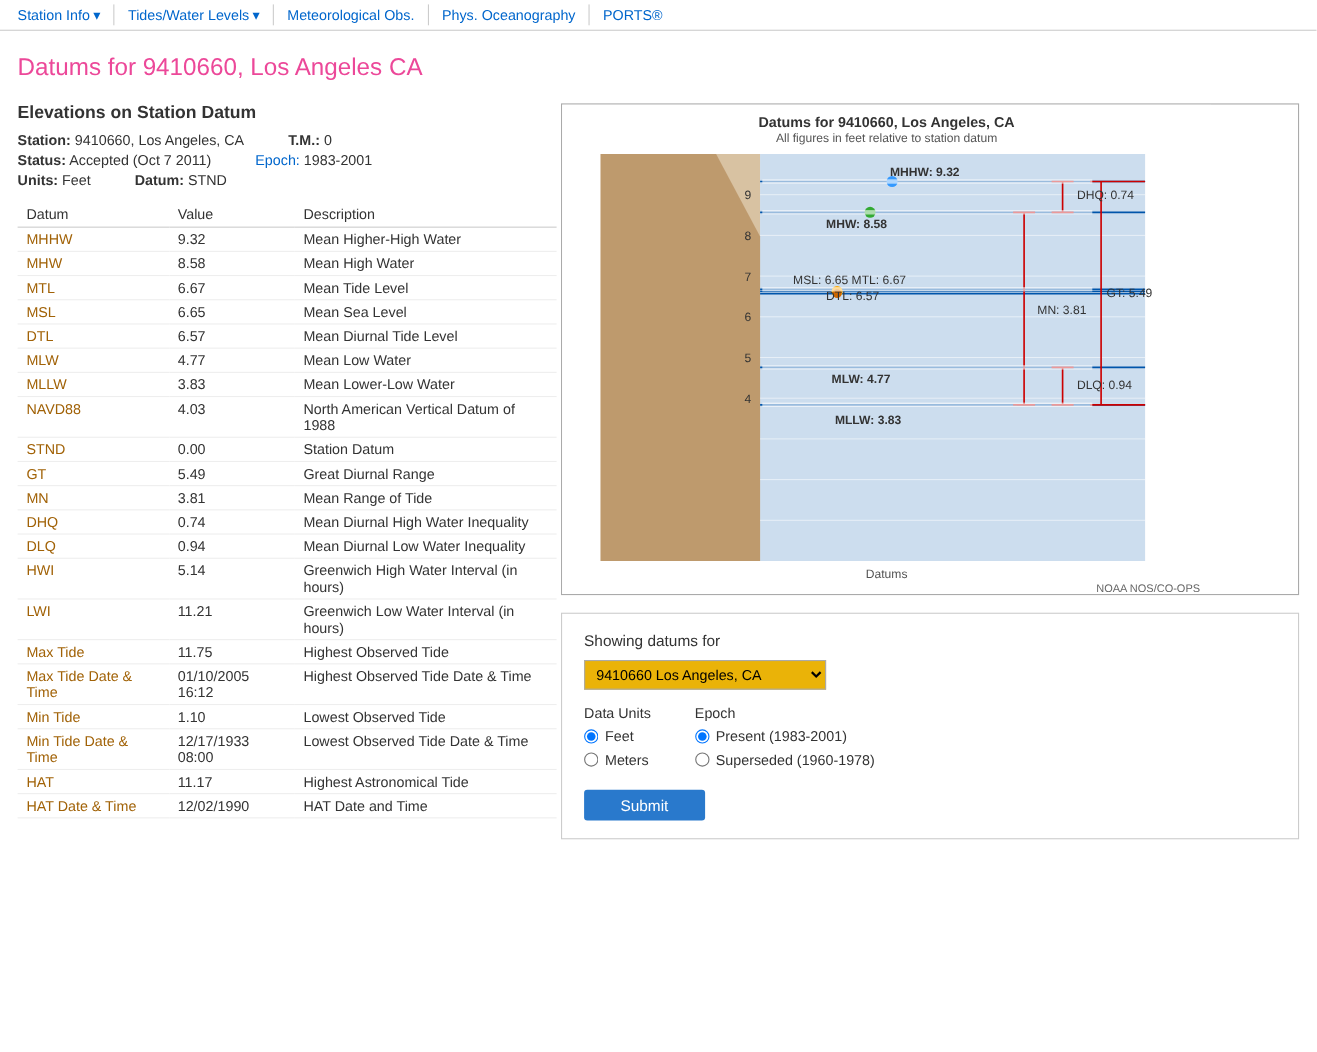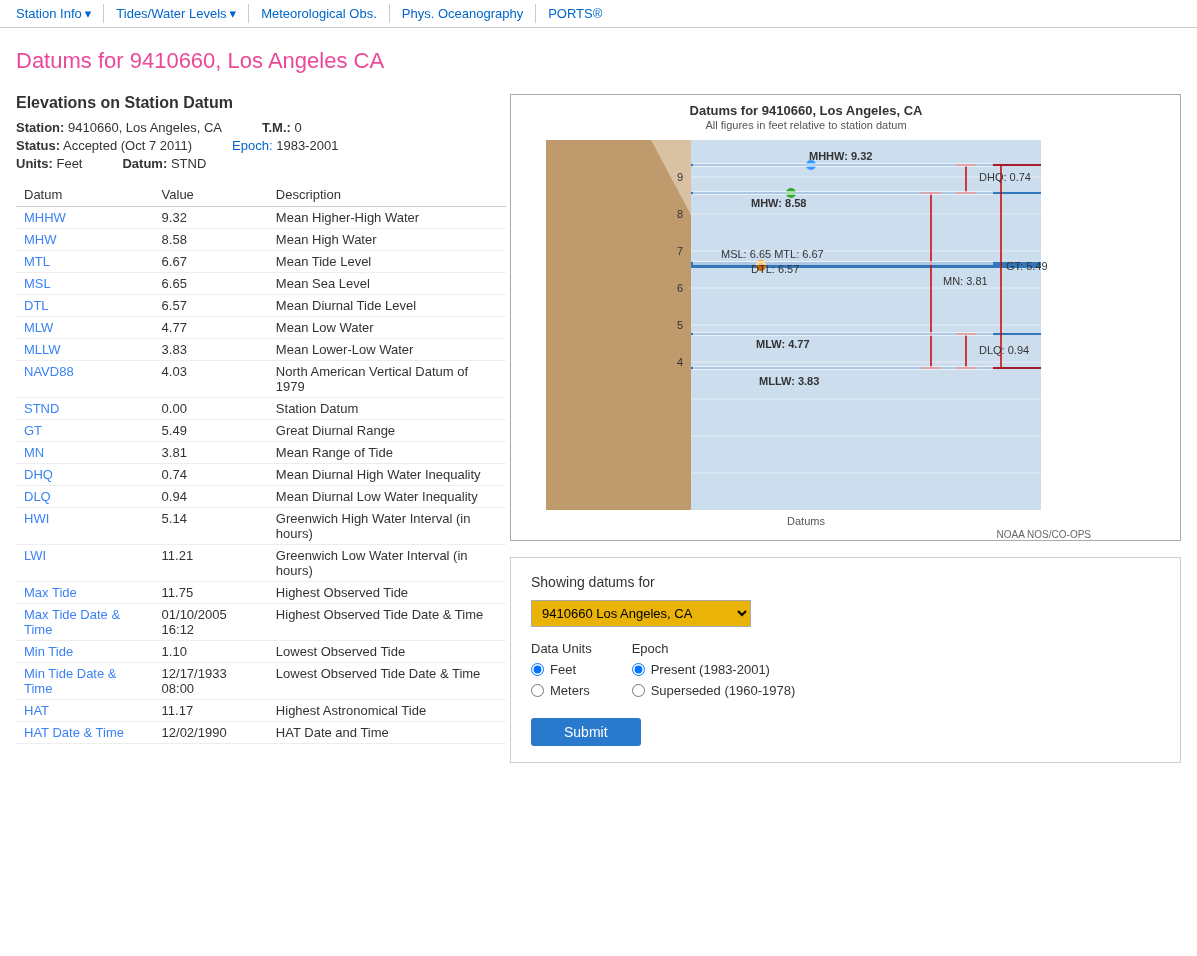--- a/index.html
+++ b/index.html
@@ -50,21 +50,21 @@
       font-weight: normal;
       font-size: 13px;
       background: #fff;
     }
     .data-table td {
       padding: 3px 8px;
       border-bottom: 1px solid #eee;
       font-size: 13px;
       vertical-align: top;
     }
-    .link-cell { color: #3b82f6; text-decoration: none; cursor: pointer; }
+    .link-cell { color: #a16207; text-decoration: none; cursor: pointer; }
 
     
     .right-panel { flex: 1; display: flex; flex-direction: column; gap: 16px; }
 
     
     .chart-container {
       border: 1px solid #aaa;
       background: #fff;
       padding: 0;
       overflow: hidden;
@@ -212,21 +212,21 @@
               <td>Mean Low Water</td>
             </tr>
             <tr>
               <td><a class="link-cell">MLLW</a></td>
               <td>3.83</td>
               <td>Mean Lower-Low Water</td>
             </tr>
             <tr>
               <td><a class="link-cell">NAVD88</a></td>
               <td>4.03</td>
-              <td>North American Vertical Datum of 1979</td>
+              <td>North American Vertical Datum of 1988</td>
             </tr>
             <tr>
               <td><a class="link-cell">STND</a></td>
               <td>0.00</td>
               <td>Station Datum</td>
             </tr>
             <tr>
               <td><a class="link-cell">GT</a></td>
               <td>5.49</td>
               <td>Great Diurnal Range</td>

